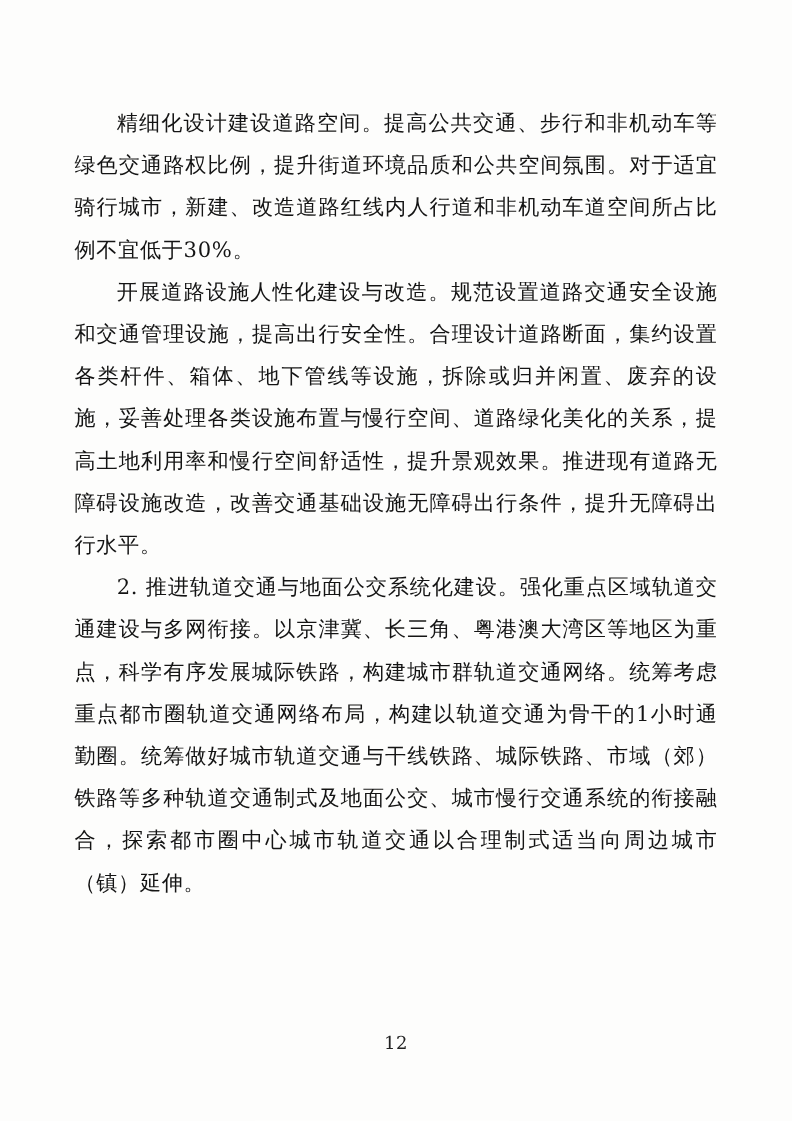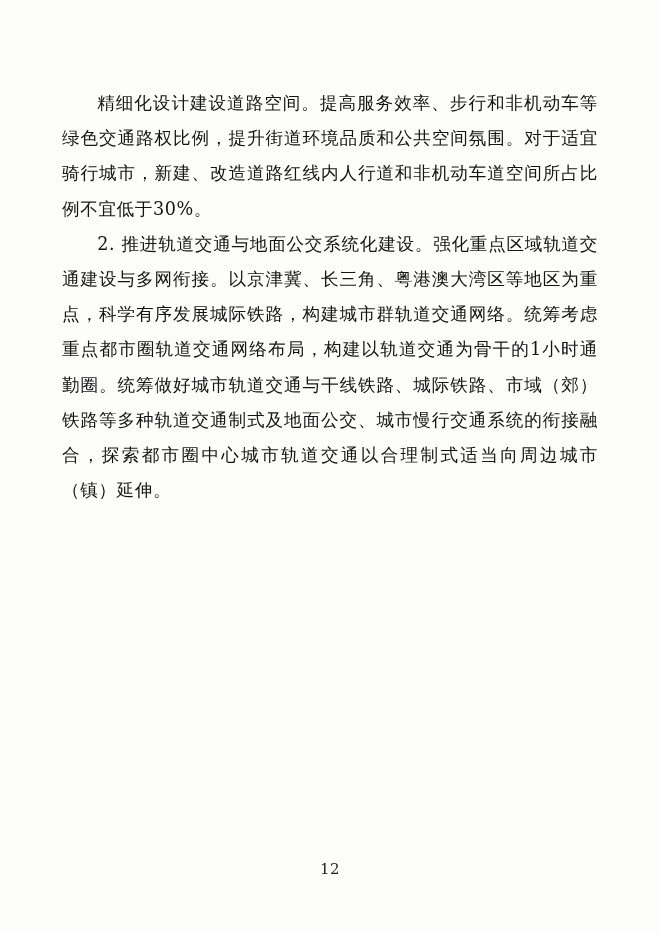--- a/index.html
+++ b/index.html
@@ -47,17 +47,18 @@
     font-family: "DejaVu Serif", "Liberation Serif", serif;
     color: #222;
     letter-spacing: 0.5px;
   }
 </style>
 </head>
 <body>
 
 <div class="page">
   <div class="doc-body">
-    <p class="para">精细化设计建设道路空间。提高服务效率、步行和非机动车等绿色交通路权比例，提升街道环境品质和公共空间氛围。对于适宜骑行城市，新建、改造道路红线内人行道和非机动车道空间所占比例不宜低于30%。</p>
+    <p class="para">精细化设计建设道路空间。提高公共交通、步行和非机动车等绿色交通路权比例，提升街道环境品质和公共空间氛围。对于适宜骑行城市，新建、改造道路红线内人行道和非机动车道空间所占比例不宜低于30%。</p>
+    <p class="para">开展道路设施人性化建设与改造。规范设置道路交通安全设施和交通管理设施，提高出行安全性。合理设计道路断面，集约设置各类杆件、箱体、地下管线等设施，拆除或归并闲置、废弃的设施，妥善处理各类设施布置与慢行空间、道路绿化美化的关系，提高土地利用率和慢行空间舒适性，提升景观效果。推进现有道路无障碍设施改造，改善交通基础设施无障碍出行条件，提升无障碍出行水平。</p>
     <p class="para">2. 推进轨道交通与地面公交系统化建设。强化重点区域轨道交通建设与多网衔接。以京津冀、长三角、粤港澳大湾区等地区为重点，科学有序发展城际铁路，构建城市群轨道交通网络。统筹考虑重点都市圈轨道交通网络布局，构建以轨道交通为骨干的1小时通勤圈。统筹做好城市轨道交通与干线铁路、城际铁路、市域（郊）铁路等多种轨道交通制式及地面公交、城市慢行交通系统的衔接融合，探索都市圈中心城市轨道交通以合理制式适当向周边城市（镇）延伸。</p>
   </div>
   <div class="page-number">12</div>
 </div>
 
 </body></html>

